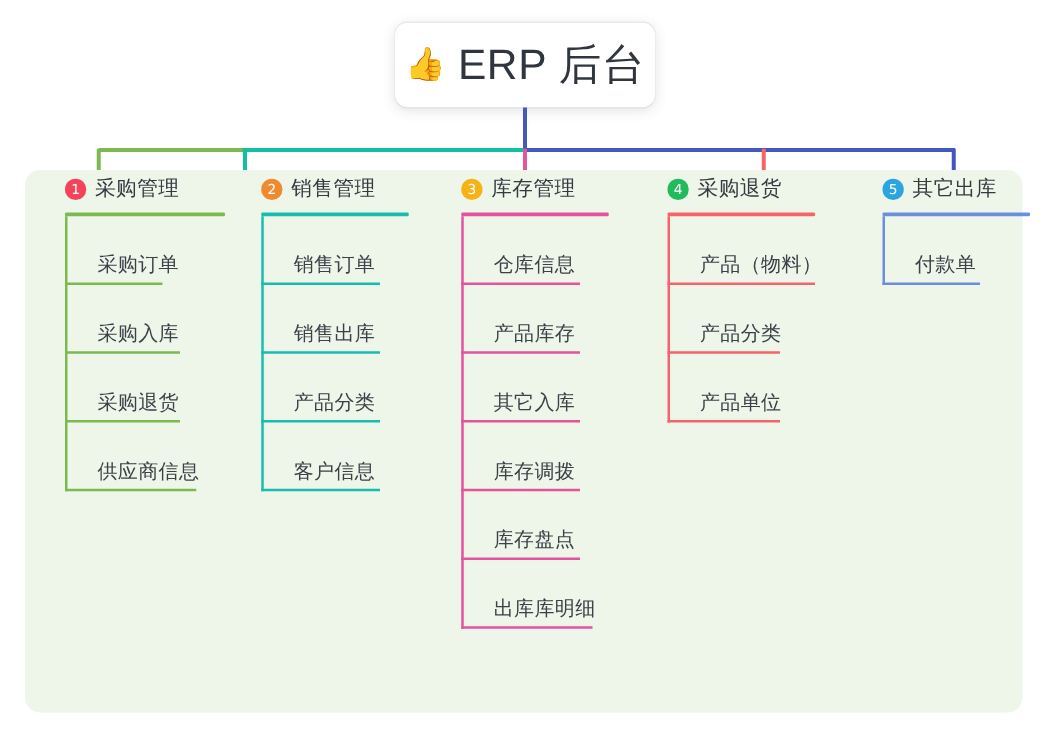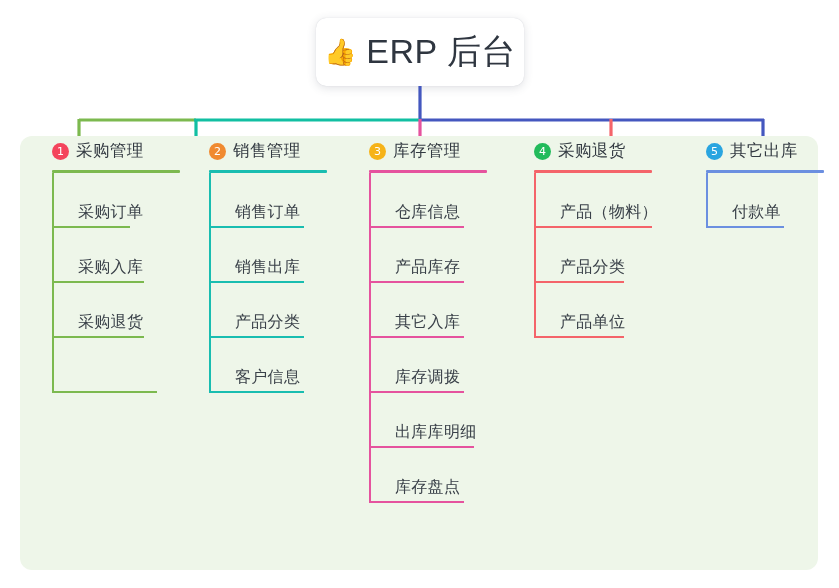--- a/index.html
+++ b/index.html
@@ -175,20 +175,21 @@
           </div>
           <div class="leaf">
             <span class="leaf-label">采购入库</span>
             <div class="leaf-rule" style="background: rgb(124, 185, 79); width: 92px;"></div>
           </div>
           <div class="leaf">
             <span class="leaf-label">采购退货</span>
             <div class="leaf-rule" style="background: rgb(124, 185, 79); width: 92px;"></div>
           </div>
           <div class="leaf">
+            <span class="leaf-label">供应商信息</span>
             <div class="leaf-rule" style="background: rgb(124, 185, 79); width: 105px;"></div>
           </div>
         </div>
       </div>
       <div class="column" style="left: 175px; width: 160px;">
         <div class="col-header">
           <span class="badge" style="background: rgb(240, 138, 48);">2</span>
           <span class="col-title">销售管理</span>
         </div>
         <div class="col-rule" style="background: rgb(25, 189, 176); width: 118px; margin-left: 14px;"></div>
@@ -230,27 +231,27 @@
           </div>
           <div class="leaf">
             <span class="leaf-label">其它入库</span>
             <div class="leaf-rule" style="background: rgb(229, 83, 158); width: 95px;"></div>
           </div>
           <div class="leaf">
             <span class="leaf-label">库存调拨</span>
             <div class="leaf-rule" style="background: rgb(229, 83, 158); width: 95px;"></div>
           </div>
           <div class="leaf">
+            <span class="leaf-label">库存盘点</span>
+            <div class="leaf-rule" style="background: rgb(229, 83, 158); width: 95px;"></div>
+          </div>
+          <div class="leaf">
             <span class="leaf-label">出库库明细</span>
             <div class="leaf-rule" style="background: rgb(229, 83, 158); width: 105px;"></div>
           </div>
-          <div class="leaf">
-            <span class="leaf-label">库存盘点</span>
-            <div class="leaf-rule" style="background: rgb(229, 83, 158); width: 95px;"></div>
-          </div>
         </div>
       </div>
       <div class="column" style="left: 500px; width: 170px;">
         <div class="col-header">
           <span class="badge" style="background: rgb(34, 187, 91);">4</span>
           <span class="col-title">采购退货</span>
         </div>
         <div class="col-rule" style="background: rgb(244, 100, 106); width: 118px; margin-left: 14px;"></div>
         <div class="col-body">
           <div class="col-spine" style="background: rgb(244, 100, 106);"></div>

